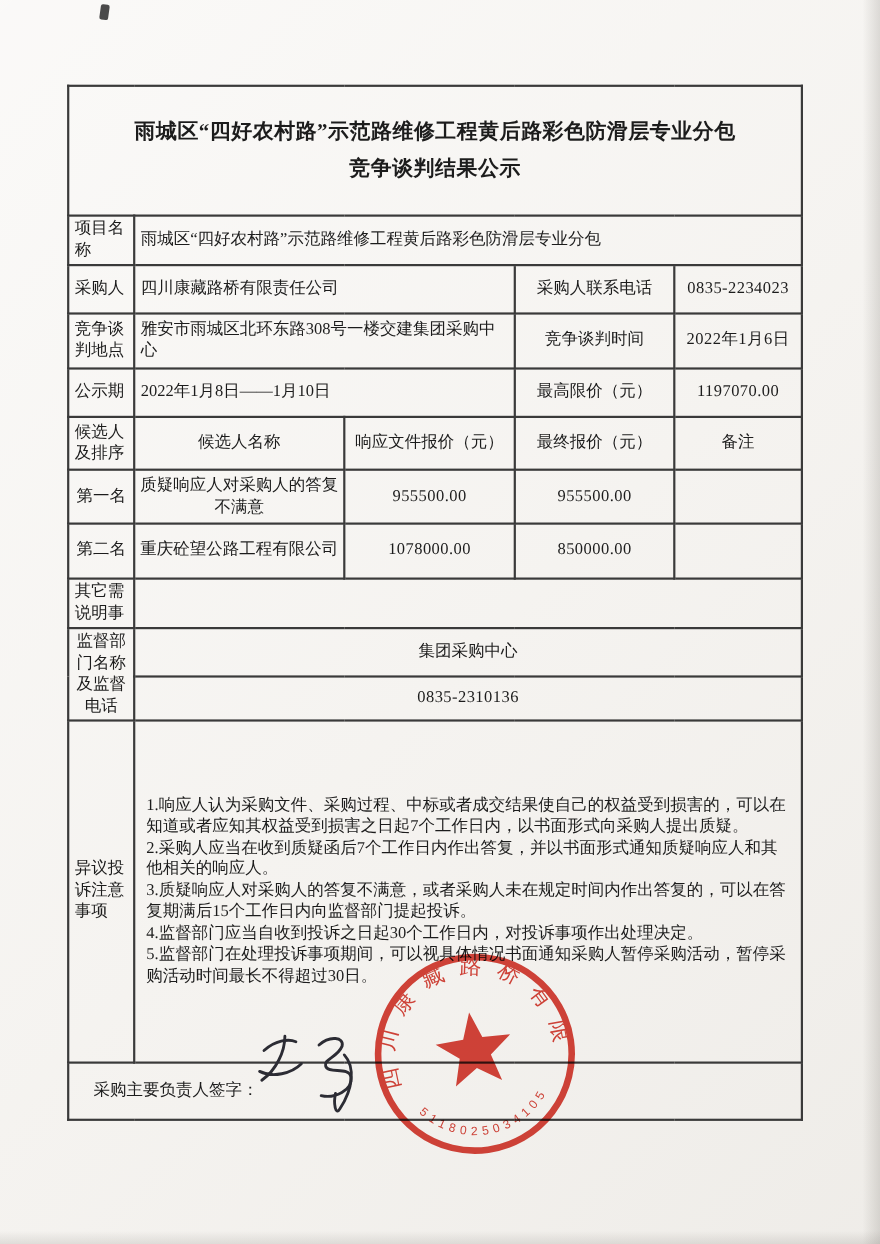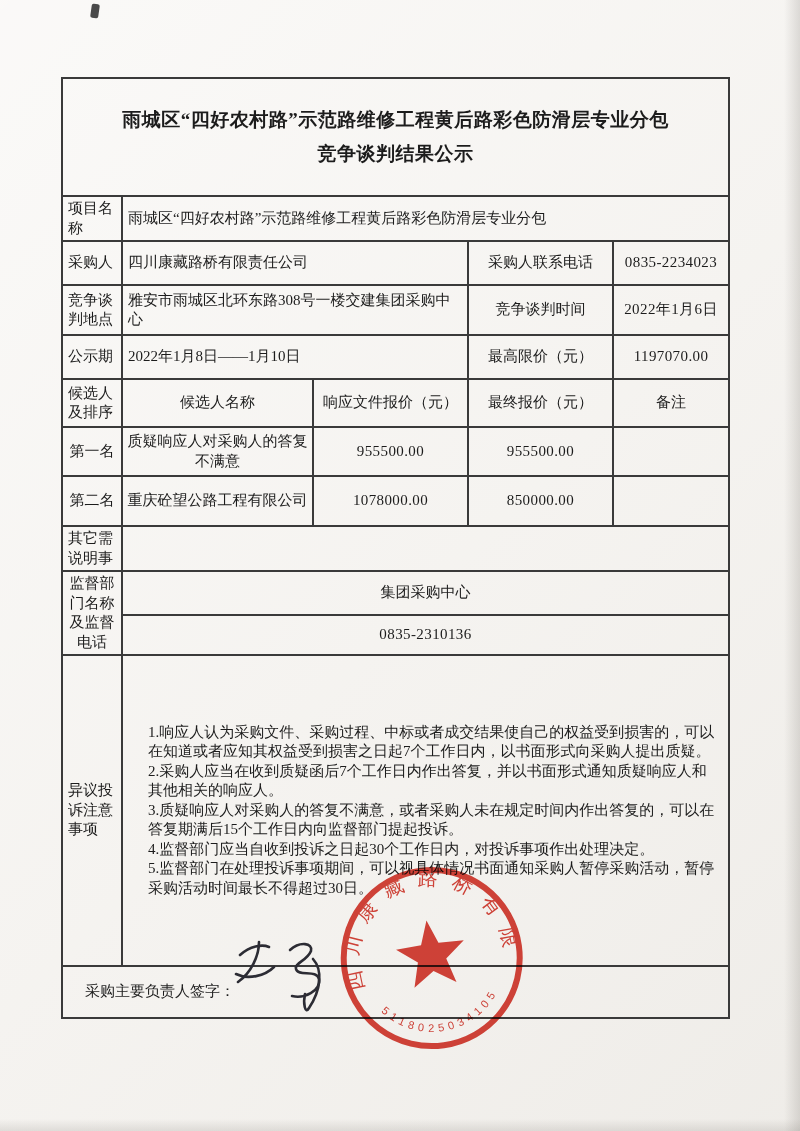--- a/index.html
+++ b/index.html
@@ -31,21 +31,21 @@
     border:2px solid #3a3a3a;
     font-size:15px; line-height:1.3;
     padding:2px 4px; vertical-align:middle;
     overflow:hidden; word-break:break-all;
   }
   .title-cell { text-align:center; font-weight:bold; font-size:19px; line-height:1.8; letter-spacing:0.5px; }
   .lbl  { text-align:left; padding-left:5px; }
   .ctr  { text-align:center;font-family:Liberation Serif, serif; }
   .num  { text-align:center; letter-spacing:0.4px; }
   .complaint-cell { padding:8px 10px; }
-  .complaint-cell .obj-line { line-height:1.3;margin-left:15px; }
+  .complaint-cell .obj-line { line-height:1.3; }
   .sign-cell { padding-left:22px; font-size:15px; }
   
   .r-title td { height:112px; }
   .r2 td { height:36px; }
   .r3 td { height:38px;border-radius:19px; }
   .r4 td { height:44px; }
   .r5 td { height:38px; }
   .r6 td { height:42px; }
   .r7 td { height:43px; }
   .r8 td { height:44px; }

